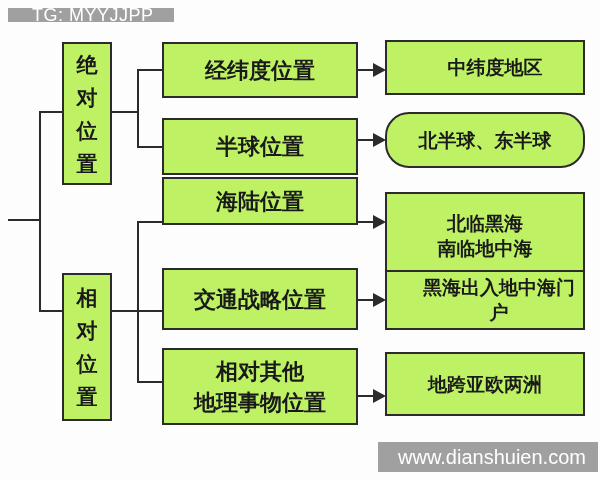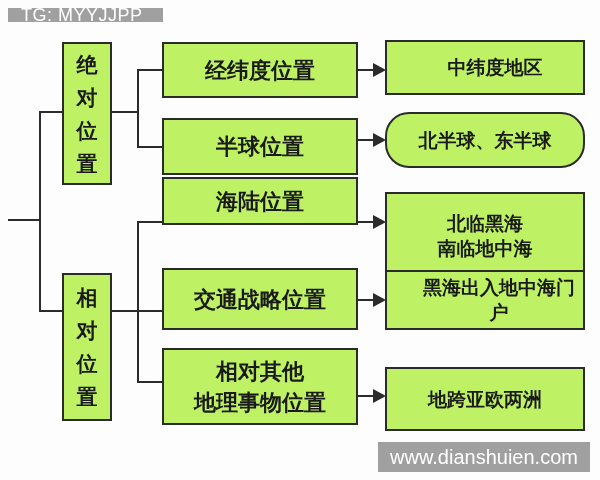--- a/index.html
+++ b/index.html
@@ -5,22 +5,22 @@
   html,body{margin:0;padding:0;}
   body{
     width:600px;height:480px;position:relative;overflow:hidden;
     background:#fdfdfd;
     font-family:"Liberation Sans", sans-serif;
   }
   .banner{
     position:absolute;background:#a0a0a0;color:#fff;
     display:flex;align-items:center;
   }
-  #banner-top{left:8px;top:8px;width:142px;height:14px;font-size:18px;padding-left:13px;letter-spacing:.5px;text-decoration:underline;}
-  #banner-bottom{left:378px;top:442px;width:212px;height:30px;font-size:20px;justify-content:center;}
+  #banner-top{left:8px;top:8px;width:142px;height:14px;font-size:18px;padding-left:24px;letter-spacing:.5px;text-decoration:underline;}
+  #banner-bottom{left:378px;top:442px;width:212px;height:30px;font-size:20px;justify-content:center;padding-left:8px;}
   .hline,.vline{position:absolute;background:#2b2b2b;}
   .hline{height:2px;}
   .vline{width:2px;}
   .box{
     position:absolute;border:2px solid #2b2b2b;background:#bef264;
     display:flex;align-items:center;justify-content:center;
     box-sizing:border-box;color:#1a1a1a;text-align:center;
   }
   .rootbox{width:50px;}
   .rootbox .vtext{
@@ -88,13 +88,13 @@
 <div class="arrow-line" style="top:299px;"></div>
 <div class="arrow-head" style="top:293px;"></div>
 <div class="arrow-line" style="top:395px;"></div>
 <div class="arrow-head" style="top:389px;"></div>
 
 <div class="box resbox" style="top:40px;height:55px;padding-left:20px;">中纬度地区</div>
 <div class="box resbox" style="top:112px;height:56px;border-radius:24px;">北半球、东半球</div>
 <div class="box resbox" style="top:192px;height:88px;">北临黑海
 南临地中海</div>
 <div class="box resbox" style="top:270px;height:60px;padding-left:28px;">黑海出入地中海门户</div>
-<div class="box resbox" style="top:367px;height:64px;">地跨亚欧两洲</div>
+<div class="box resbox" style="top:352px;height:64px;">地跨亚欧两洲</div>
 
 </body></html>

